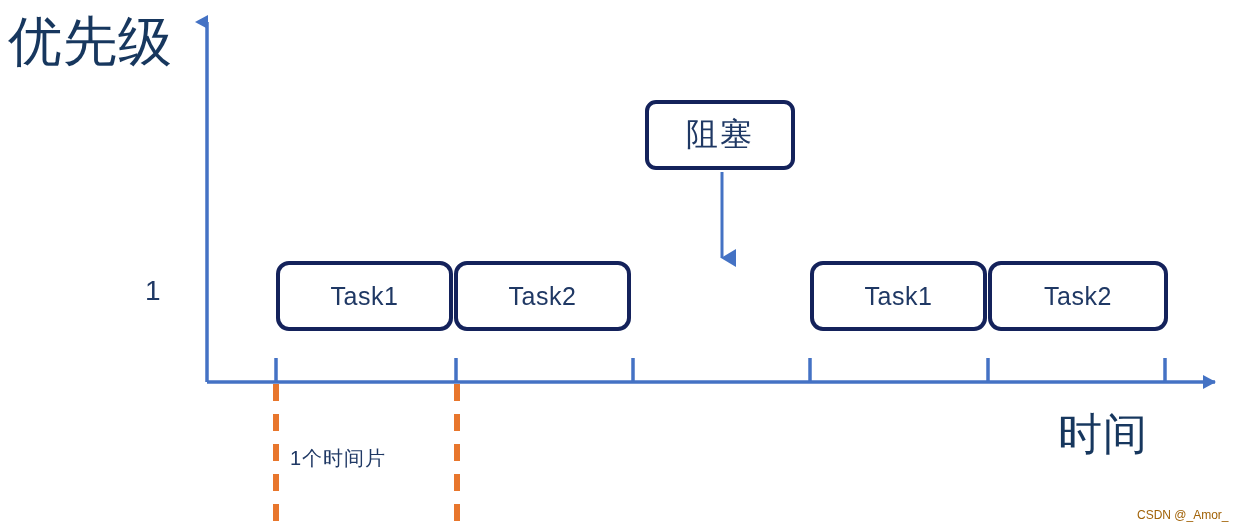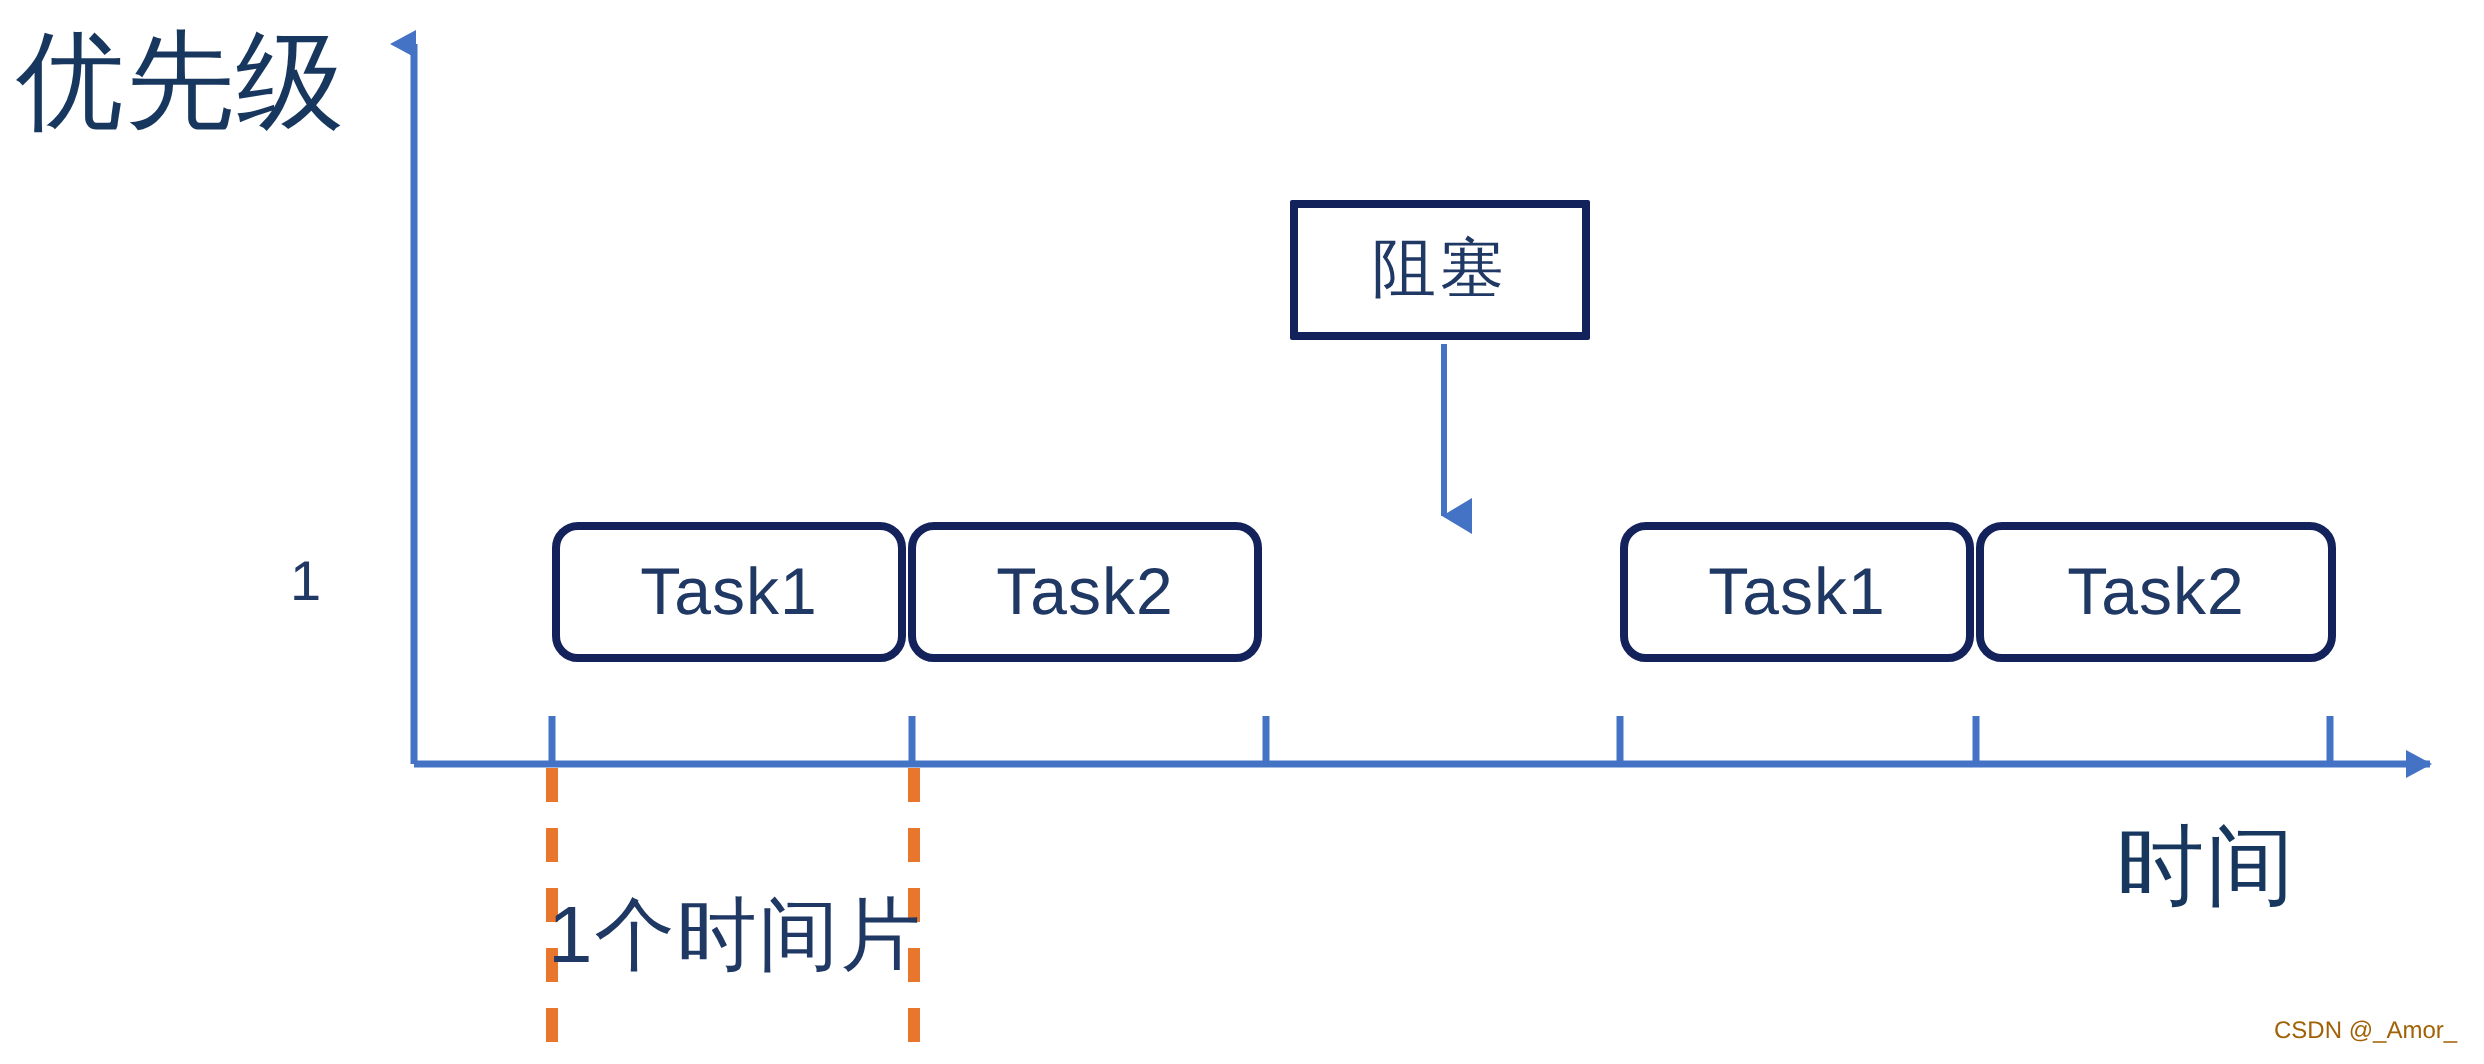--- a/index.html
+++ b/index.html
@@ -67,50 +67,50 @@
     position: absolute;
     top: 261px;
     height: 70px;
     box-sizing: border-box;
     background: #ffffff;
     border: 4px solid #14225B;
     border-radius: 13px;
     display: flex;
     align-items: center;
     justify-content: center;
-    font-size: 33px;
+    font-size: 25px;
     color: #1F3864;
     letter-spacing: 0.5px;
   }
 
   
   .blocked-box {
     position: absolute;
     left: 645px;
     top: 100px;
     width: 150px;
     height: 70px;
     box-sizing: border-box;
     background: #ffffff;
     border: 4px solid #14225B;
-    border-radius: 1px;
+    border-radius: 11px;
     display: flex;
     align-items: center;
     justify-content: center;
     font-size: 32px;
     color: #1F3864;
     letter-spacing: 2px;
   }
 
   
   .timeslice-label {
     position: absolute;
-    left: 274px;
+    left: 290px;
     top: 448px;
-    font-size: 40px;
+    font-size: 20px;
     line-height: 1;
     color: #1F3864;
     letter-spacing: 1px;
     white-space: nowrap;
   }
 
   
   .watermark {
     position: absolute;
     left: 1137px;

